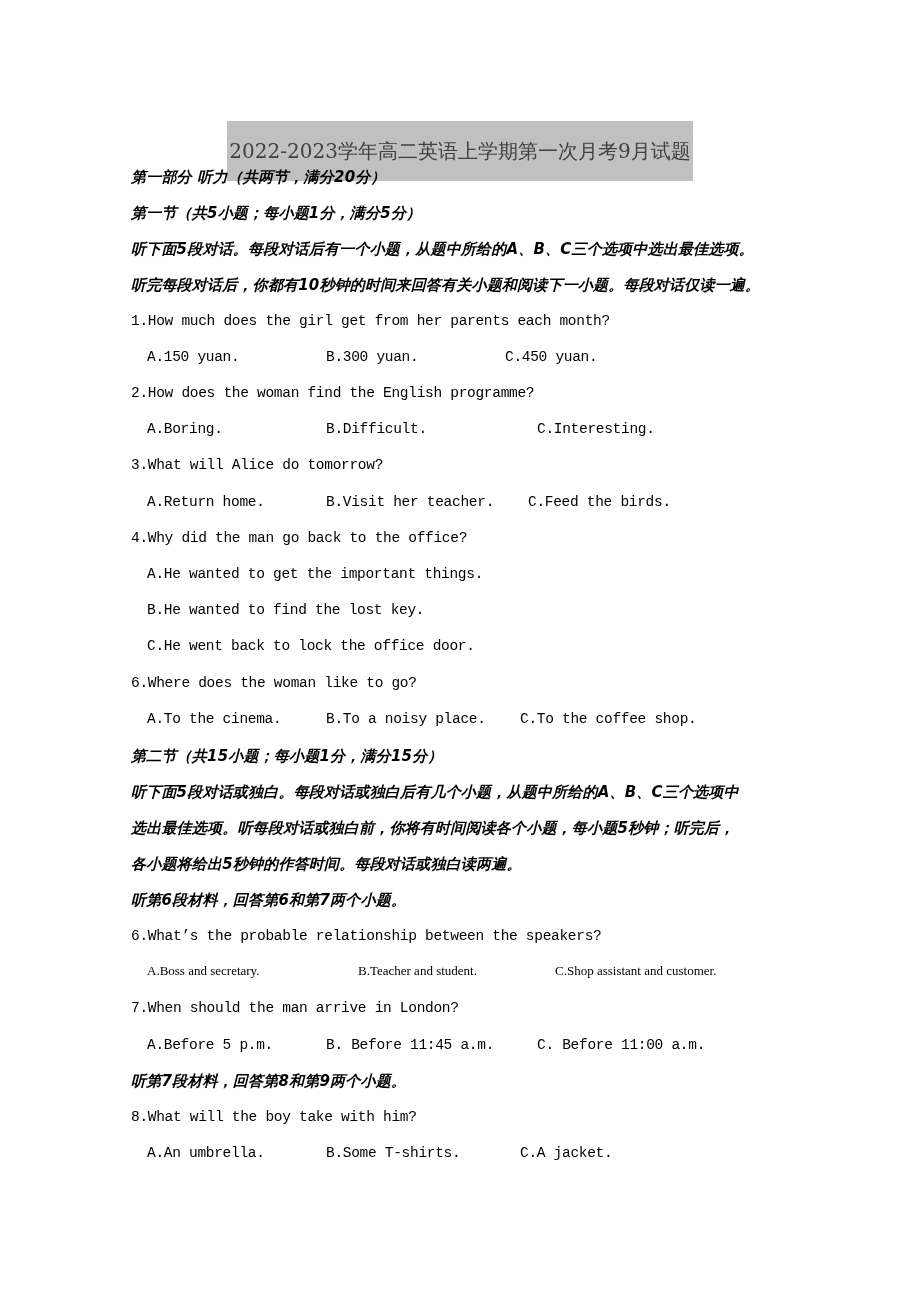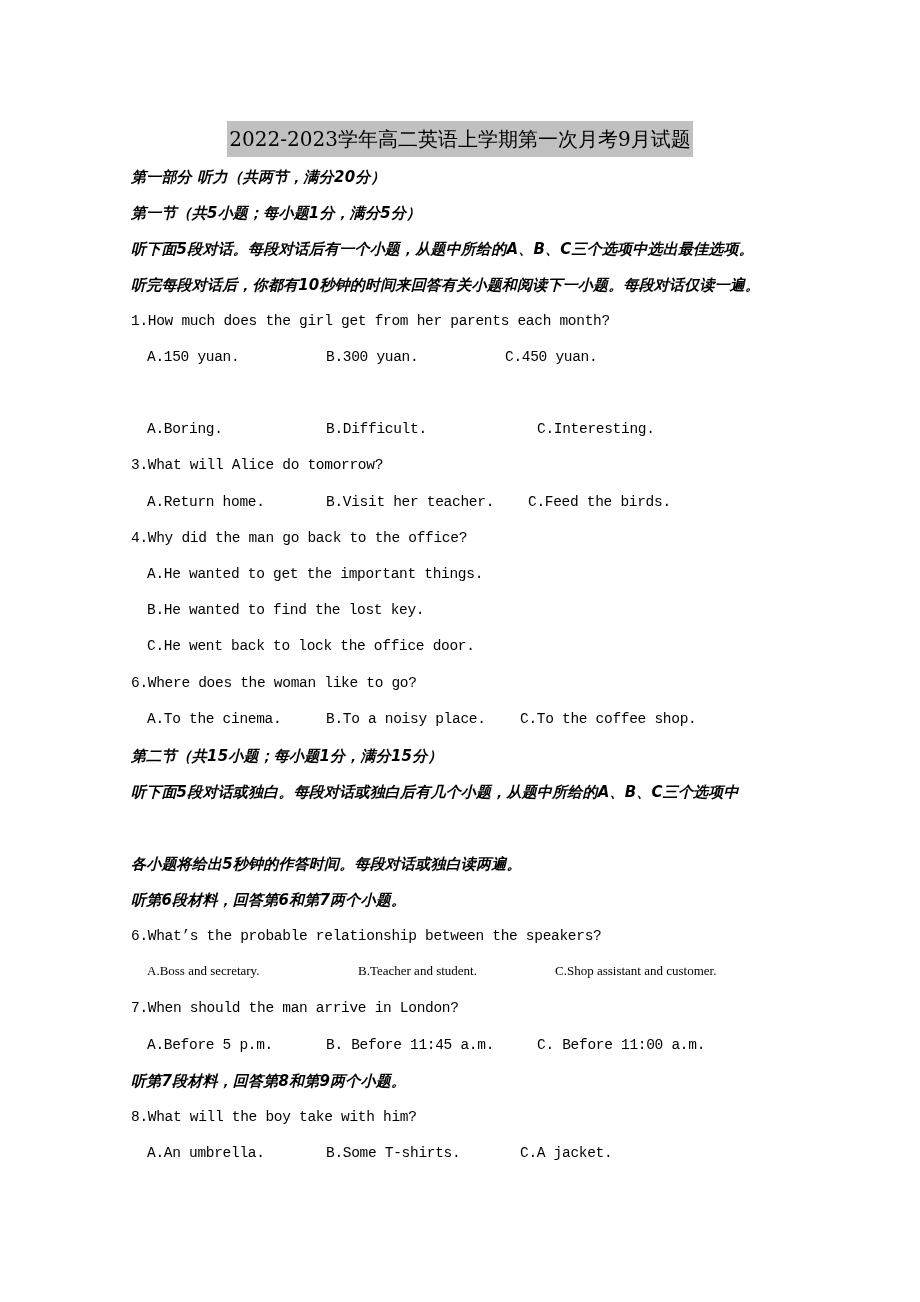--- a/index.html
+++ b/index.html
@@ -1,22 +1,22 @@
 <!DOCTYPE html>
 <html><head>
   <meta charset="utf-8">
   <style>
     html, body { margin: 0; padding: 0; background: #ffffff; }
     body { width: 920px; height: 1302px; position: relative; overflow: hidden; }
     .page { position: absolute; left: 0; top: 0; width: 920px; height: 1302px; background: #fff; }
     .title-wrap { position: absolute; top: 121px; left: 0; width: 920px; text-align: center; }
     .title {
-      display: inline-block; background: #c0c0c0; color: #000000;
+      display: inline-block; background: #c0c0c0; color: #404040;
       font-family: "DejaVu Serif", serif; font-size: 20px; line-height: 28px;
-      padding: 4px 2px; letter-spacing: 0px;
+      padding: 16px 2px; letter-spacing: 0px;
     }
     .line { position: absolute; left: 131px; white-space: nowrap; color: #000; }
     .cn { font-family: "DejaVu Sans", sans-serif; font-size: 15px; font-weight: bold; letter-spacing: 0.2px; font-style: italic; }
     .en { font-family: "Liberation Mono", monospace; font-size: 14.5px; letter-spacing: -0.3px; }
     .opt { position: absolute; white-space: nowrap; font-family: "Liberation Mono", monospace; font-size: 14.5px; letter-spacing: -0.3px; color: #000; }
     .opt.narrow { font-family: "Liberation Serif", serif; font-size: 13px; letter-spacing: 0; }
   </style>
 </head>
 <body>
 
@@ -29,20 +29,21 @@
   <div class="line cn" style="top:168px">第一部分 听力（共两节，满分20分）</div>
   <div class="line cn" style="top:204px">第一节（共5小题；每小题1分，满分5分）</div>
   <div class="line cn" style="top:240px">听下面5段对话。每段对话后有一个小题，从题中所给的A、B、C三个选项中选出最佳选项。</div>
   <div class="line cn" style="top:276px">听完每段对话后，你都有10秒钟的时间来回答有关小题和阅读下一小题。每段对话仅读一遍。</div>
 
   <div class="line en" style="top:313px">1.How much does the girl get from her parents each month?</div>
   <div class="opt" style="top:349px;left:147px">A.150 yuan.</div>
   <div class="opt" style="top:349px;left:326px">B.300 yuan.</div>
   <div class="opt" style="top:349px;left:505px">C.450 yuan.</div>
 
+  <div class="line en" style="top:385px">2.How does the woman find the English programme?</div>
   <div class="opt" style="top:421px;left:147px">A.Boring.</div>
   <div class="opt" style="top:421px;left:326px">B.Difficult.</div>
   <div class="opt" style="top:421px;left:537px">C.Interesting.</div>
 
   <div class="line en" style="top:457px">3.What will Alice do tomorrow?</div>
   <div class="opt" style="top:494px;left:147px">A.Return home.</div>
   <div class="opt" style="top:494px;left:326px">B.Visit her teacher.</div>
   <div class="opt" style="top:494px;left:528px">C.Feed the birds.</div>
 
   <div class="line en" style="top:530px">4.Why did the man go back to the office?</div>
@@ -50,20 +51,21 @@
   <div class="opt" style="top:602px;left:147px">B.He wanted to find the lost key.</div>
   <div class="opt" style="top:638px;left:147px">C.He went back to lock the office door.</div>
 
   <div class="line en" style="top:675px">6.Where does the woman like to go?</div>
   <div class="opt" style="top:711px;left:147px">A.To the cinema.</div>
   <div class="opt" style="top:711px;left:326px">B.To a noisy place.</div>
   <div class="opt" style="top:711px;left:520px">C.To the coffee shop.</div>
 
   <div class="line cn" style="top:747px">第二节（共15小题；每小题1分，满分15分）</div>
   <div class="line cn" style="top:783px">听下面5段对话或独白。每段对话或独白后有几个小题，从题中所给的A、B、C三个选项中</div>
+  <div class="line cn" style="top:819px">选出最佳选项。听每段对话或独白前，你将有时间阅读各个小题，每小题5秒钟；听完后，</div>
   <div class="line cn" style="top:855px">各小题将给出5秒钟的作答时间。每段对话或独白读两遍。</div>
   <div class="line cn" style="top:891px">听第6段材料，回答第6和第7两个小题。</div>
 
   <div class="line en" style="top:928px">6.What’s the probable relationship between the speakers?</div>
   <div class="opt narrow" style="top:963px;left:147px">A.Boss and secretary.</div>
   <div class="opt narrow" style="top:963px;left:358px">B.Teacher and student.</div>
   <div class="opt narrow" style="top:963px;left:555px">C.Shop assistant and customer.</div>
 
   <div class="line en" style="top:1000px">7.When should the man arrive in London?</div>
   <div class="opt" style="top:1037px;left:147px">A.Before 5 p.m.</div>

